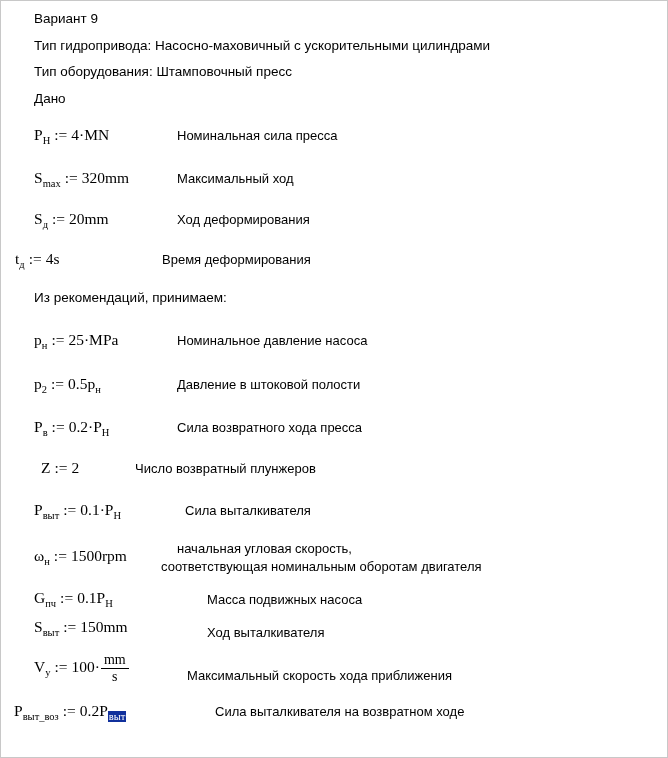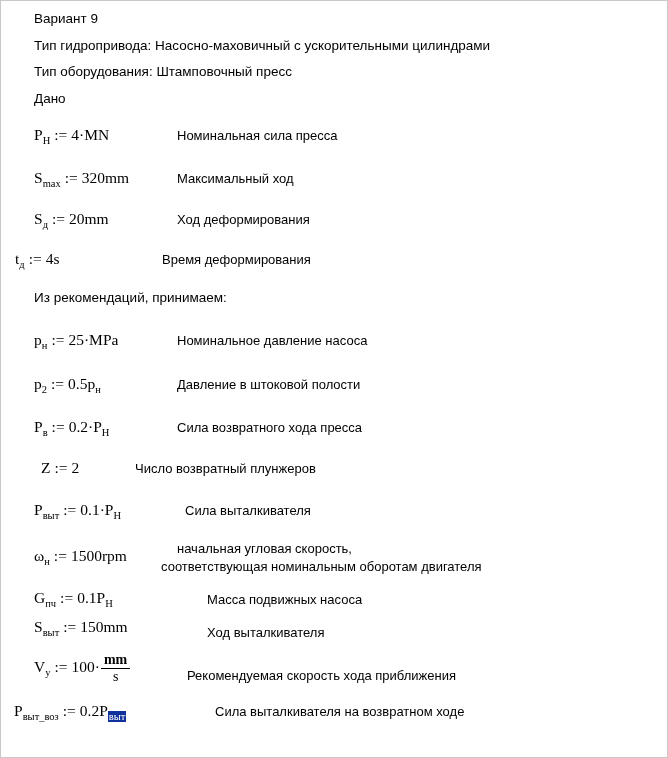--- a/index.html
+++ b/index.html
@@ -39,21 +39,21 @@
   .op{
     padding:0 4px;
   }
   .frac{
     display:inline-block;
     vertical-align:middle;
     text-align:center;
     font-size:14px;
     margin:0 1px;
   }
-  .frac .num{display:block;border-bottom:1px solid #000;padding:0 3px;line-height:1.15;font-weight:bold;}
+  .frac .num{display:block;border-bottom:1px solid #000;padding:0 3px;line-height:1.15;}
   .frac .den{display:block;line-height:1.15;}
   .hl{padding:0 1px;}
 </style>
 </head>
 <body>
 
 <div class="sheet">
 
   <div class="t" style="left:33px;top:10px">Вариант 9</div>
   <div class="t" style="left:33px;top:63px">Тип оборудования: Штамповочный пресс</div>
@@ -119,20 +119,20 @@
   <div class="desc" style="left:206px;top:591px">Масса подвижных насоса</div>
 
   <div class="math" style="left:33px;top:617px">
     <span>S</span><span class="sub">выт</span><span class="op">:=</span><span>150mm</span>
   </div>
   <div class="desc" style="left:206px;top:624px">Ход выталкивателя</div>
 
   <div class="math" style="left:33px;top:651px">
     <span>V</span><span class="sub">у</span><span class="op">:=</span><span>100·</span><span class="frac"><span class="num">mm</span><span class="den">s</span></span>
   </div>
-  <div class="desc" style="left:186px;top:667px">Рекомендуемая скорость хода приближения</div>
+  <div class="desc" style="left:186px;top:667px">Максимальный скорость хода приближения</div>
 
   <div class="math" style="left:13px;top:701px">
     <span>P</span><span class="sub">выт_воз</span><span class="op">:=</span><span>0.2P</span><span class="sub hl" style="background: rgb(16, 48, 156); color: rgb(255, 255, 255);">выт</span>
   </div>
   <div class="desc" style="left:214px;top:703px">Сила выталкивателя на возвратном ходе</div>
 
 </div>
 
 </body></html>

